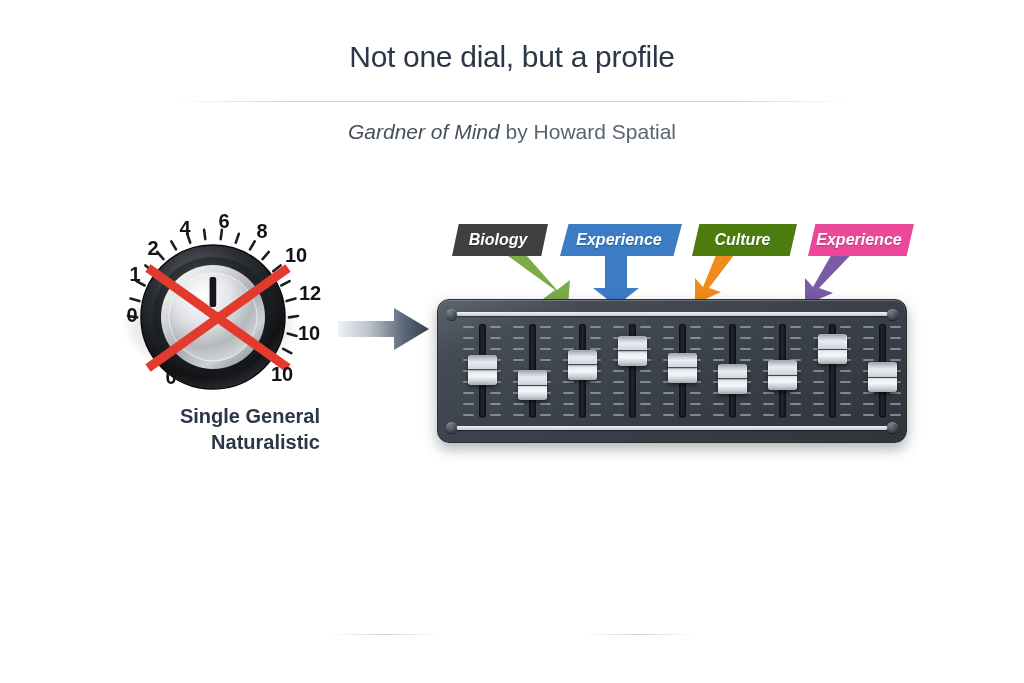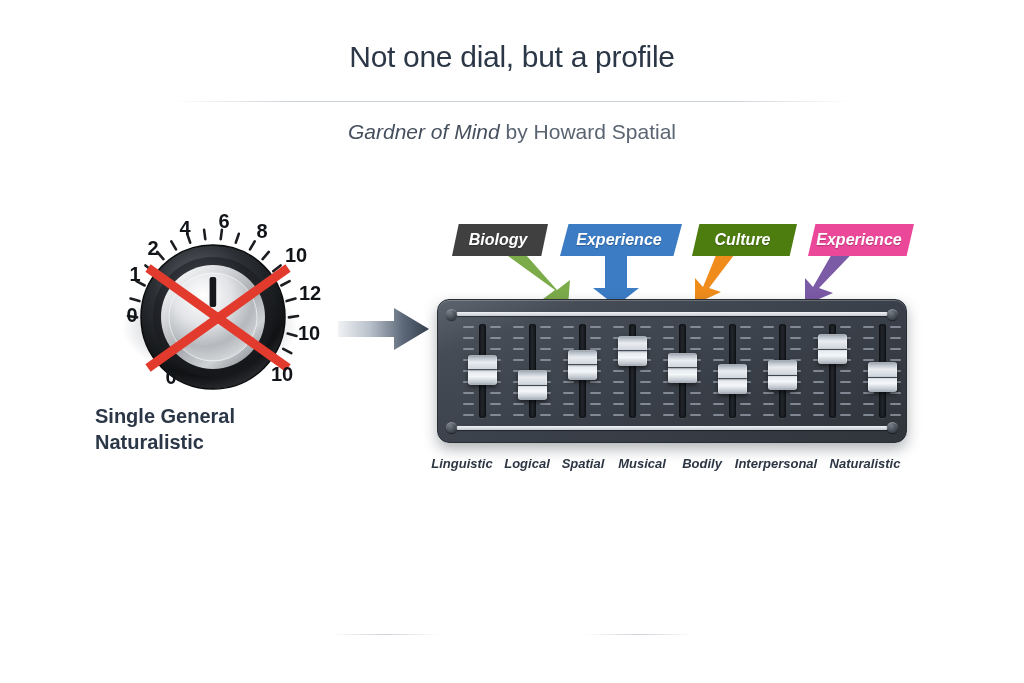--- a/index.html
+++ b/index.html
@@ -29,21 +29,21 @@
     text-align:center;
     font-size:21px;color:#5a6472;font-weight:400;
   }
   .subtitle .ital{font-style:italic;color:#454f5d;}
 
   
   .dial-wrap{position:absolute;left:110px;top:205px;width:235px;height:200px;}
   .dial-svg{position:absolute;left:0;top:0;}
   .dial-caption{
     position:absolute;left:95px;top:403px;width:225px;
-    text-align:left;font-size:20px;font-weight:bold;
+    text-align:right;font-size:20px;font-weight:bold;
     color:#2b3747;line-height:26px;
   }
 
   
   .big-arrow{position:absolute;left:336px;top:303px;}
 
   
   .banner{
     position:absolute;height:32px;
     display:flex;align-items:center;justify-content:center;
@@ -473,26 +473,17 @@
             <i class="l" style="top: 77px;"></i>
             <i class="r" style="top: 77px;"></i>
             <i class="l" style="top: 88px;"></i>
             <i class="r" style="top: 88px;"></i>
           </div>
           <div class="knob" style="top: 38.4px;"></div>
         </div>
       </div>
   </div>
 
-  <div class="mix-labels" id="label-host">
-      <span style="left: 42px;">Linguistic</span>
-      <span style="left: 107px;">Logical</span>
-      <span style="left: 163px;">Spatial</span>
-      <span style="left: 222px;">Musical</span>
-      <span style="left: 282px;">Bodily</span>
-      <span style="left: 356px;">Interpersonal</span>
-      <span style="left: 445px;">Naturalistic</span>
-    </div>
 
   <div class="rule-foot l"></div>
   <div class="rule-foot r"></div>
 
 </div>
 
 </body></html>

